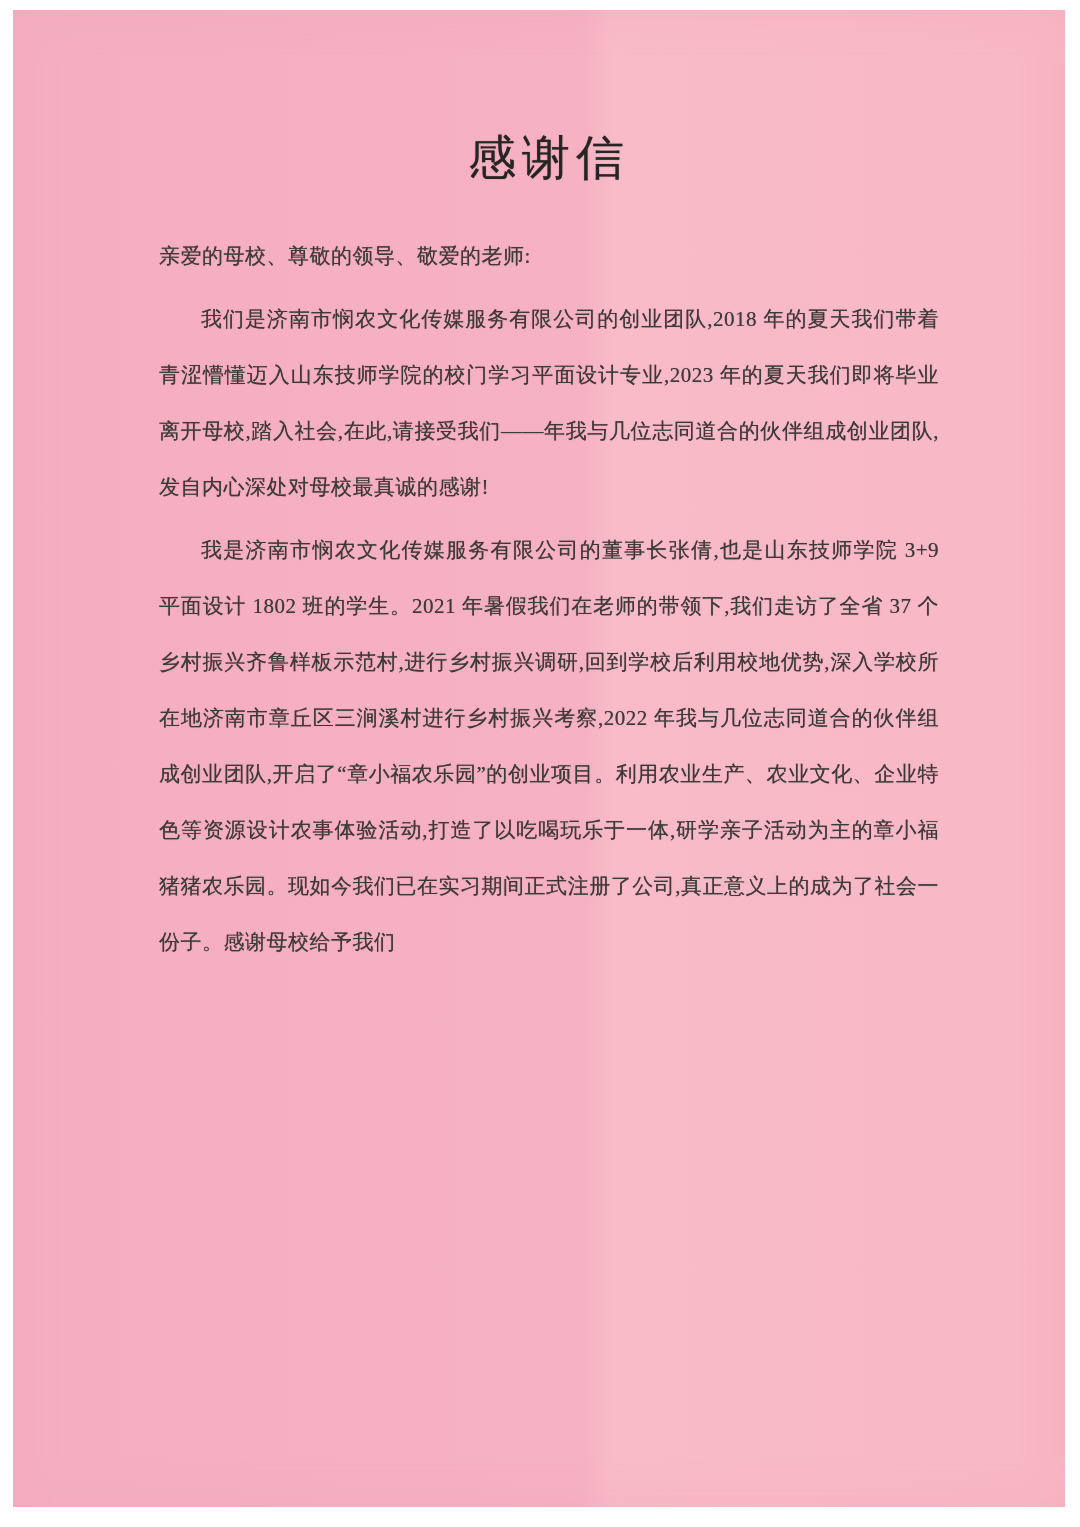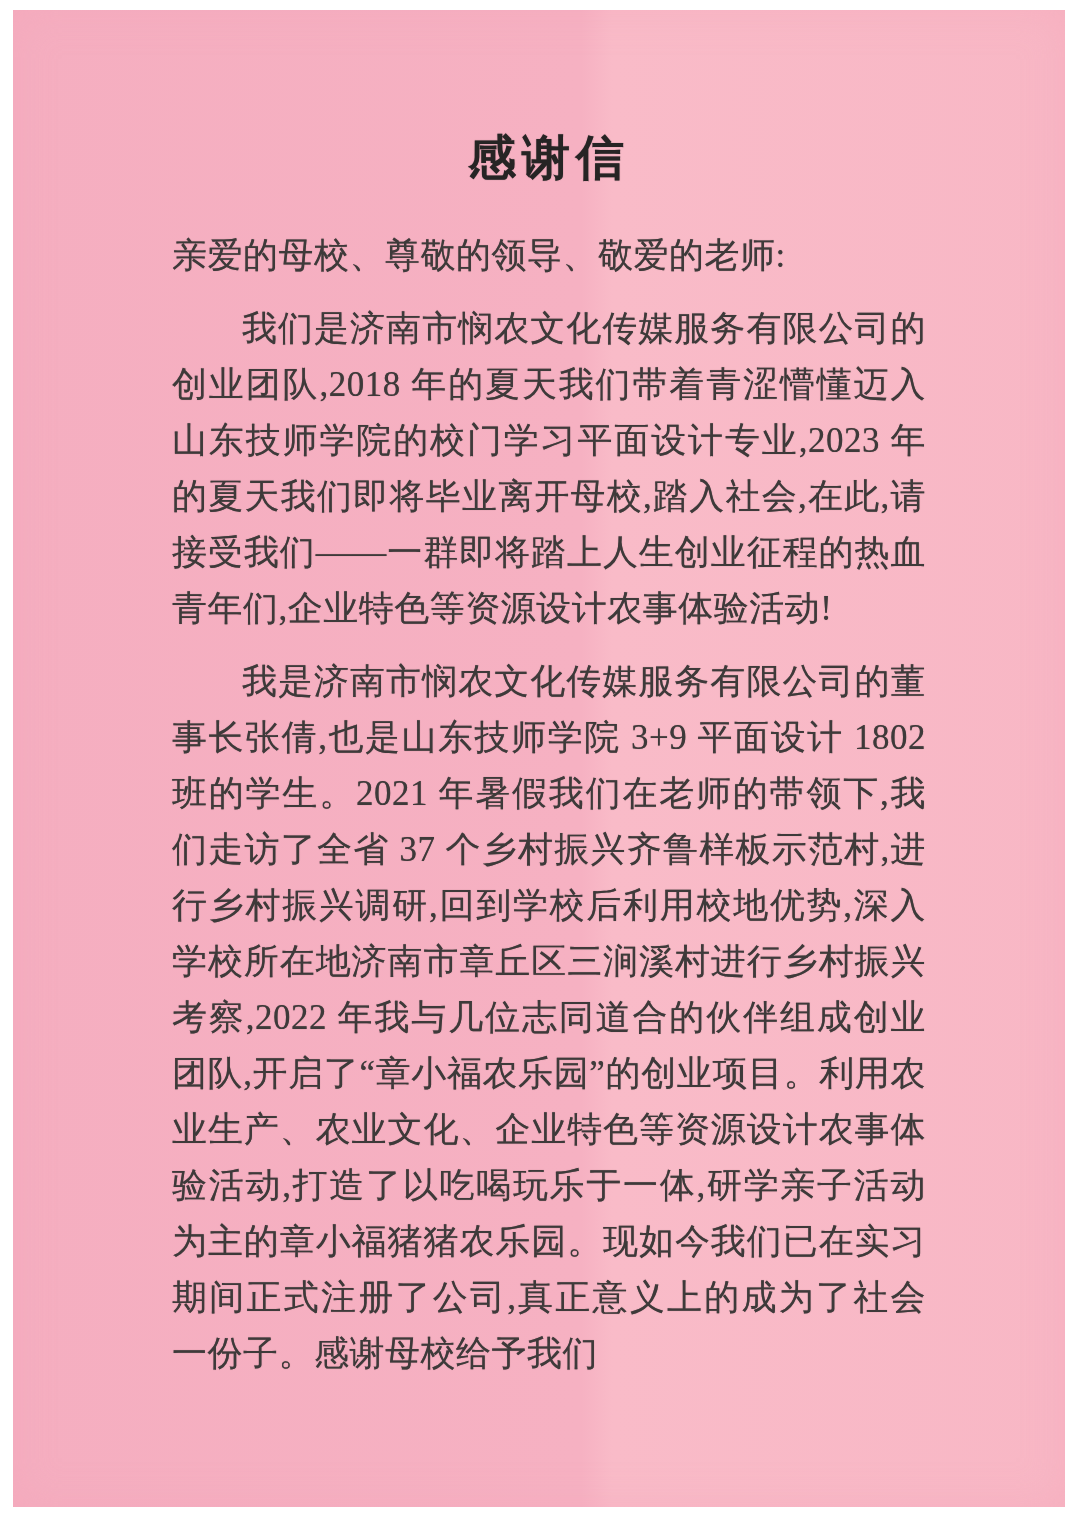--- a/index.html
+++ b/index.html
@@ -31,31 +31,31 @@
   .content {
     position: absolute;
     left: 142px;
     right: 122px;
     top: 0;
   }
   .title {
     margin: 116px 0 0 0;
     text-align: center;
     font-family: "Liberation Sans", "DejaVu Sans", sans-serif;
-    font-weight: bold;
+    font-weight: normal;
     font-size: 48px;
     letter-spacing: 6px;
     color: #262424;
     text-shadow: 0 0 1px rgba(40,35,35,0.55);
   }
   .line, .para {
-    font-size: 35px;
+    font-size: 21px;
     line-height: 56px;
     color: #3e3a3a;
-    margin: 17px;
+    margin: 4px;
     text-shadow: 0 0 0.7px rgba(70,60,60,0.75);
     letter-spacing: 0.5px;
   }
   .salutation { margin-top: 38px; }
   .greeting   { margin-top: 5px; text-indent: 2em; }
   .para {
     margin-top: 7px;
     text-indent: 2em;
     text-align: justify;
     text-align-last: left;
@@ -64,18 +64,18 @@
 </head>
 <body>
 
 <div class="page">
   <div class="content">
     <h1 class="title">感谢信</h1>
 
     <p class="line salutation">亲爱的母校、尊敬的领导、敬爱的老师:</p>
 
 
-    <p class="para">我们是济南市悯农文化传媒服务有限公司的创业团队,2018 年的夏天我们带着青涩懵懂迈入山东技师学院的校门学习平面设计专业,2023 年的夏天我们即将毕业离开母校,踏入社会,在此,请接受我们——一群即将踏上人生创业征程的热血青年们,企业特色等资源设计农事体验活动!</p>
+    <p class="para">我们是济南市悯农文化传媒服务有限公司的创业团队,2018 年的夏天我们带着青涩懵懂迈入山东技师学院的校门学习平面设计专业,2023 年的夏天我们即将毕业离开母校,踏入社会,在此,请接受我们——年我与几位志同道合的伙伴组成创业团队,发自内心深处对母校最真诚的感谢!</p>
 
 
     <p class="para">我是济南市悯农文化传媒服务有限公司的董事长张倩,也是山东技师学院 3+9 平面设计 1802 班的学生。2021 年暑假我们在老师的带领下,我们走访了全省 37 个乡村振兴齐鲁样板示范村,进行乡村振兴调研,回到学校后利用校地优势,深入学校所在地济南市章丘区三涧溪村进行乡村振兴考察,2022 年我与几位志同道合的伙伴组成创业团队,开启了“章小福农乐园”的创业项目。利用农业生产、农业文化、企业特色等资源设计农事体验活动,打造了以吃喝玩乐于一体,研学亲子活动为主的章小福猪猪农乐园。现如今我们已在实习期间正式注册了公司,真正意义上的成为了社会一份子。感谢母校给予我们</p>
   </div>
 </div>
 
 </body></html>

